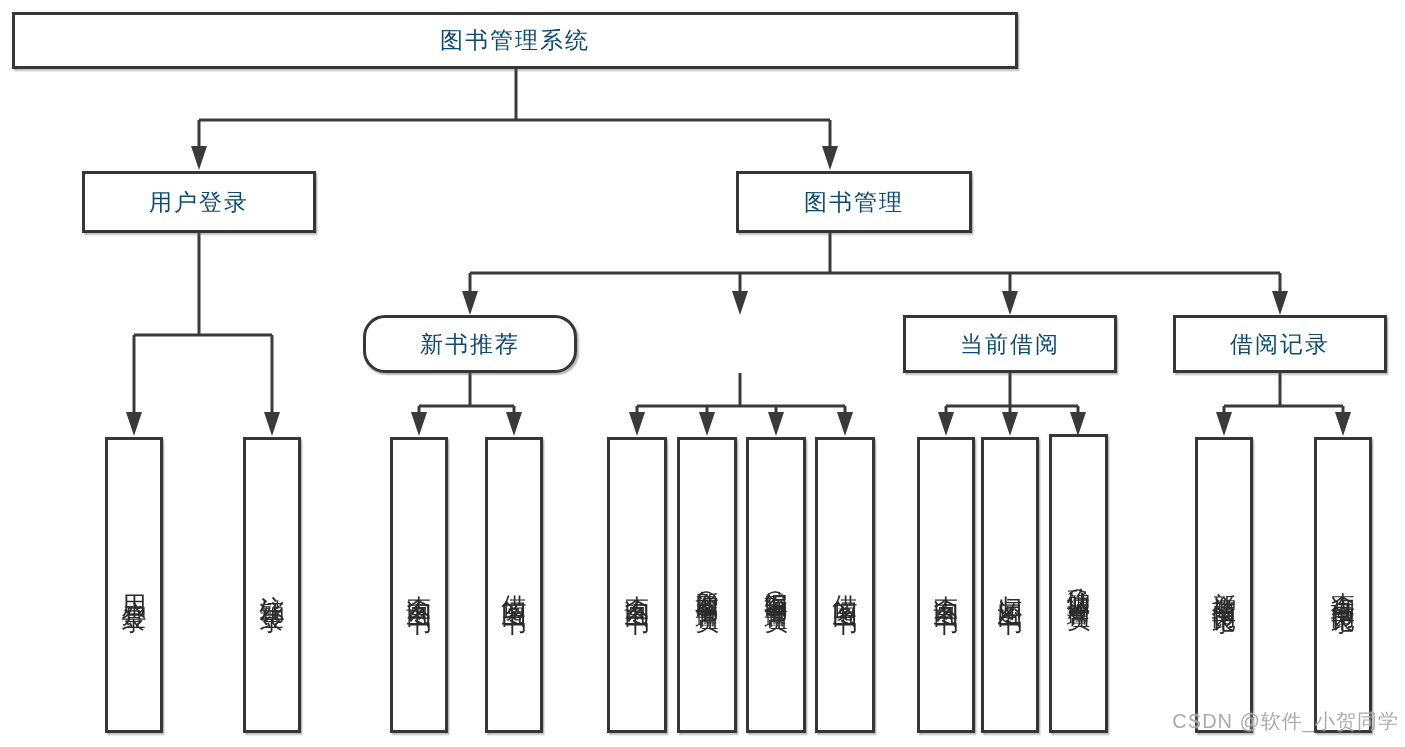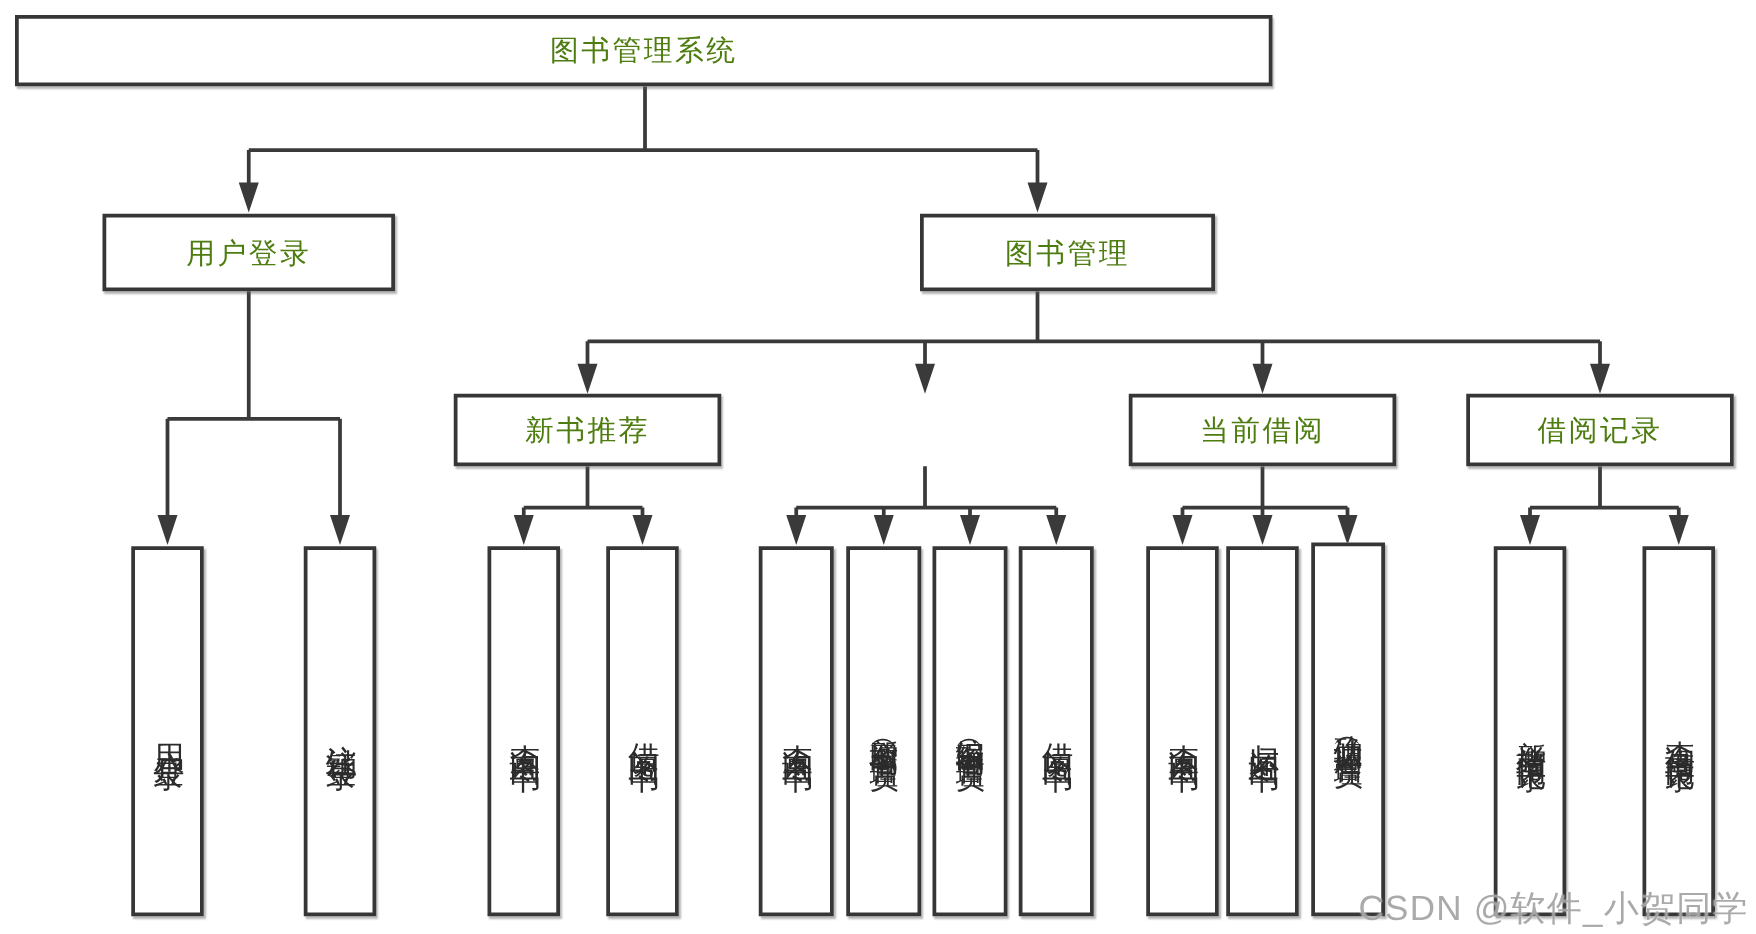--- a/index.html
+++ b/index.html
@@ -7,33 +7,33 @@
     position:relative;width:1405px;height:747px;background:#ffffff;overflow:hidden;
     font-family:"Liberation Sans","DejaVu Sans",sans-serif;
   }
   svg.wires{position:absolute;left:0;top:0;width:1405px;height:747px;pointer-events:none;}
   svg.wires path{stroke:#3a3a3a;stroke-width:3;fill:none;}
   svg.wires polygon{fill:#3a3a3a;stroke:none;}
   .hnode{
     position:absolute;box-sizing:border-box;background:#ffffff;
     border:3px solid #363636;box-shadow:1.5px 2px 1.5px rgba(90,90,90,.45);
     display:flex;align-items:center;justify-content:center;
-    color:#4d7c0f;font-size:23px;letter-spacing:2px;white-space:nowrap;
+    color:#0c4a6e;font-size:23px;letter-spacing:2px;white-space:nowrap;
   }
   .vnode{
     position:absolute;box-sizing:border-box;background:#ffffff;
     border:3px solid #363636;box-shadow:1.5px 2px 1.5px rgba(90,90,90,.45);
     display:flex;align-items:center;justify-content:center;
     color:#2b2b2b;font-size:25px;
     writing-mode:vertical-rl;text-orientation:mixed;letter-spacing:5px;
     line-height:1;overflow:hidden;
   }
   .watermark{
     position:absolute;right:6px;top:708px;z-index:5;
-    font-size:28px;color:rgba(155,155,155,.85);letter-spacing:1px;white-space:nowrap;
+    font-size:20px;color:rgba(155,155,155,.85);letter-spacing:1px;white-space:nowrap;
     text-shadow:0 0 2px rgba(255,255,255,.9);
   }
 </style>
 </head>
 <body>
 
 <div class="stage">
 
   <svg class="wires" viewBox="0 0 1405 747">
 
@@ -95,21 +95,21 @@
     <polygon points="1216,412 1232,412 1224,436"></polygon>
     <path d="M1343 406 V416"></path>
     <polygon points="1335,412 1351,412 1343,436"></polygon>
   </svg>
 
   <div class="hnode" style="left:12px;top:12px;width:1006px;height:57px;">图书管理系统</div>
 
   <div class="hnode" style="left:82px;top:171px;width:234px;height:62px;">用户登录</div>
   <div class="hnode" style="left:736px;top:171px;width:236px;height:62px;">图书管理</div>
 
-  <div class="hnode" style="left:363px;top:315px;width:214px;height:58px;">新书推荐</div>
+  <div class="hnode" style="left:363px;top:315px;width:214px;height:58px;border-radius:22px;">新书推荐</div>
   <div class="hnode" style="left:1173px;top:315px;width:214px;height:58px;">借阅记录</div>
   <div class="hnode" style="left:903px;top:315px;width:214px;height:58px;">当前借阅</div>
 
   <div class="vnode" style="left:105px;top:437px;width:58px;height:296px;">用户登录</div>
   <div class="vnode" style="left:243px;top:437px;width:58px;height:296px;">注销登录</div>
 
   <div class="vnode" style="left:390px;top:437px;width:58px;height:296px;">查询图书</div>
   <div class="vnode" style="left:485px;top:437px;width:58px;height:296px;">借阅图书</div>
 
   <div class="vnode" style="left:607px;top:437px;width:60px;height:296px;">查询图书</div>

